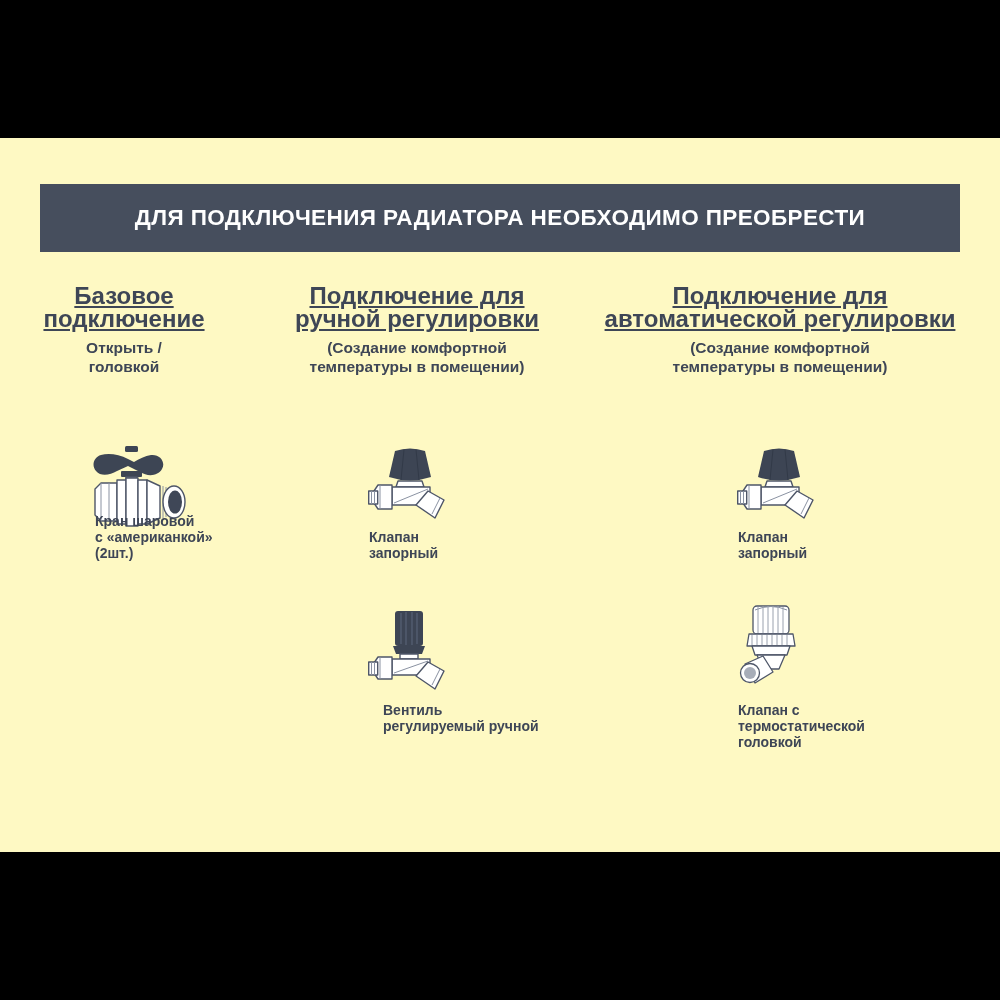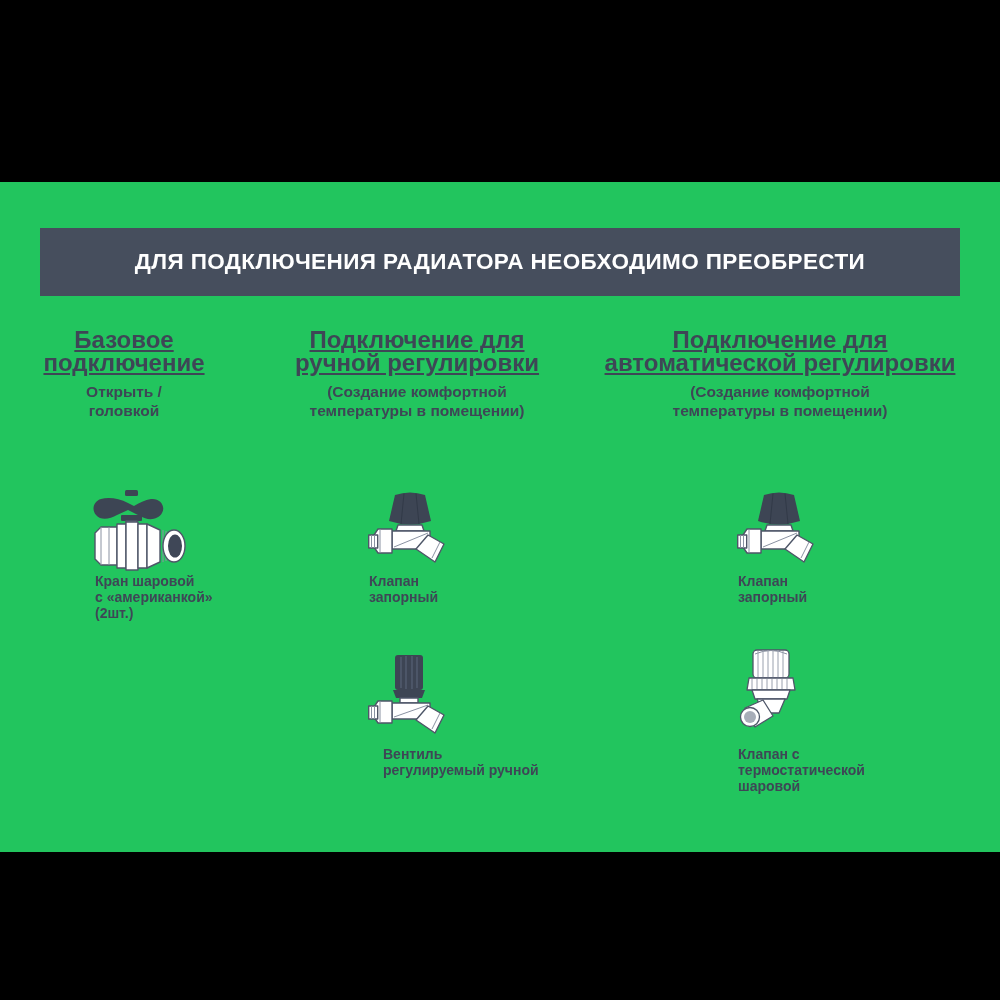--- a/index.html
+++ b/index.html
@@ -9,22 +9,21 @@
     font-family: "Liberation Sans", sans-serif;
     overflow: hidden;
   }
   .stage { position: relative; width: 1000px; height: 1000px; background: #000000; }
   .letterbox { position: absolute; left: 0; width: 1000px; background: #000000; }
   .letterbox.top { top: 0; height: 138px; }
   .letterbox.bottom { top: 852px; height: 148px; }
   .content {
     position: absolute; left: 0; top: 138px;
     width: 1000px; height: 714px;
-    background: #22c55e;
-    margin-top: 44px;
+    background: #fef9c3;
   }
   .banner {
     position: absolute; left: 40px; top: 46px;
     width: 920px; height: 68px;
     background: #464e5d;
     color: #ffffff;
     display: flex; align-items: center; justify-content: center;
     font-weight: bold; font-size: 22.5px; letter-spacing: 0.4px;
     text-align: center;
   }
@@ -93,21 +92,21 @@
           <rect x="34" y="33" width="12" height="48"></rect>
           <rect x="46" y="35" width="9" height="44"></rect>
           <path d="M55,35 L68,41 L68,73 L55,79 Z"></path>
           <line x1="71" y1="41" x2="71" y2="73" stroke="#8a92a2" stroke-width="1"></line>
           <line x1="74" y1="42" x2="74" y2="72" stroke="#8a92a2" stroke-width="1"></line>
           <ellipse cx="82" cy="57" rx="11" ry="16"></ellipse>
           <ellipse cx="83" cy="57" rx="7" ry="11.5" fill="#3f4757" stroke="none"></ellipse>
         </g>
       </svg>
     </div>
-    <div class="product-label" style="left:95px; top:391px;">Кран шаровой
+    <div class="product-label" style="left:95px; top:375px;">Кран шаровой
 с «американкой»
 (2шт.)</div>
 
     <div class="product-icon" style="left:368px; top:308px;">
       <svg viewBox="0 0 84 80" width="84" height="80" xmlns="http://www.w3.org/2000/svg">
         <g stroke="#4e5668" stroke-width="1.4" fill="#ffffff" stroke-linejoin="round">
           <path d="M27,5 Q42,0 57,5 L63,31 Q42,38 21,31 Z" fill="#3d4554" stroke="none"></path>
           <path d="M36,3.5 L33,34" stroke="#323a48" stroke-width="1" fill="none"></path>
           <path d="M48,3.5 L51,34" stroke="#323a48" stroke-width="1" fill="none"></path>
           <path d="M30,35 L54,35 L56,41 L28,41 Z"></path>
@@ -196,19 +195,19 @@
           <path d="M14,43 L52,43 L49,52 L17,52 Z"></path>
           <path d="M19,52 L47,52 L41,66 L25,66 Z"></path>
           <path d="M7,61 L25,53 L35,69 L17,80 Z"></path>
           <circle cx="12" cy="70" r="9.5"></circle>
           <circle cx="12" cy="70" r="6" fill="#a7adb8" stroke="none"></circle>
         </g>
       </svg>
     </div>
     <div class="product-label" style="left:738px; top:564px;">Клапан с
 термостатической
-шаровой</div>
+головкой</div>
 
   </div>
 
   <div class="letterbox bottom"></div>
 
 </div>
 
 </body></html>

